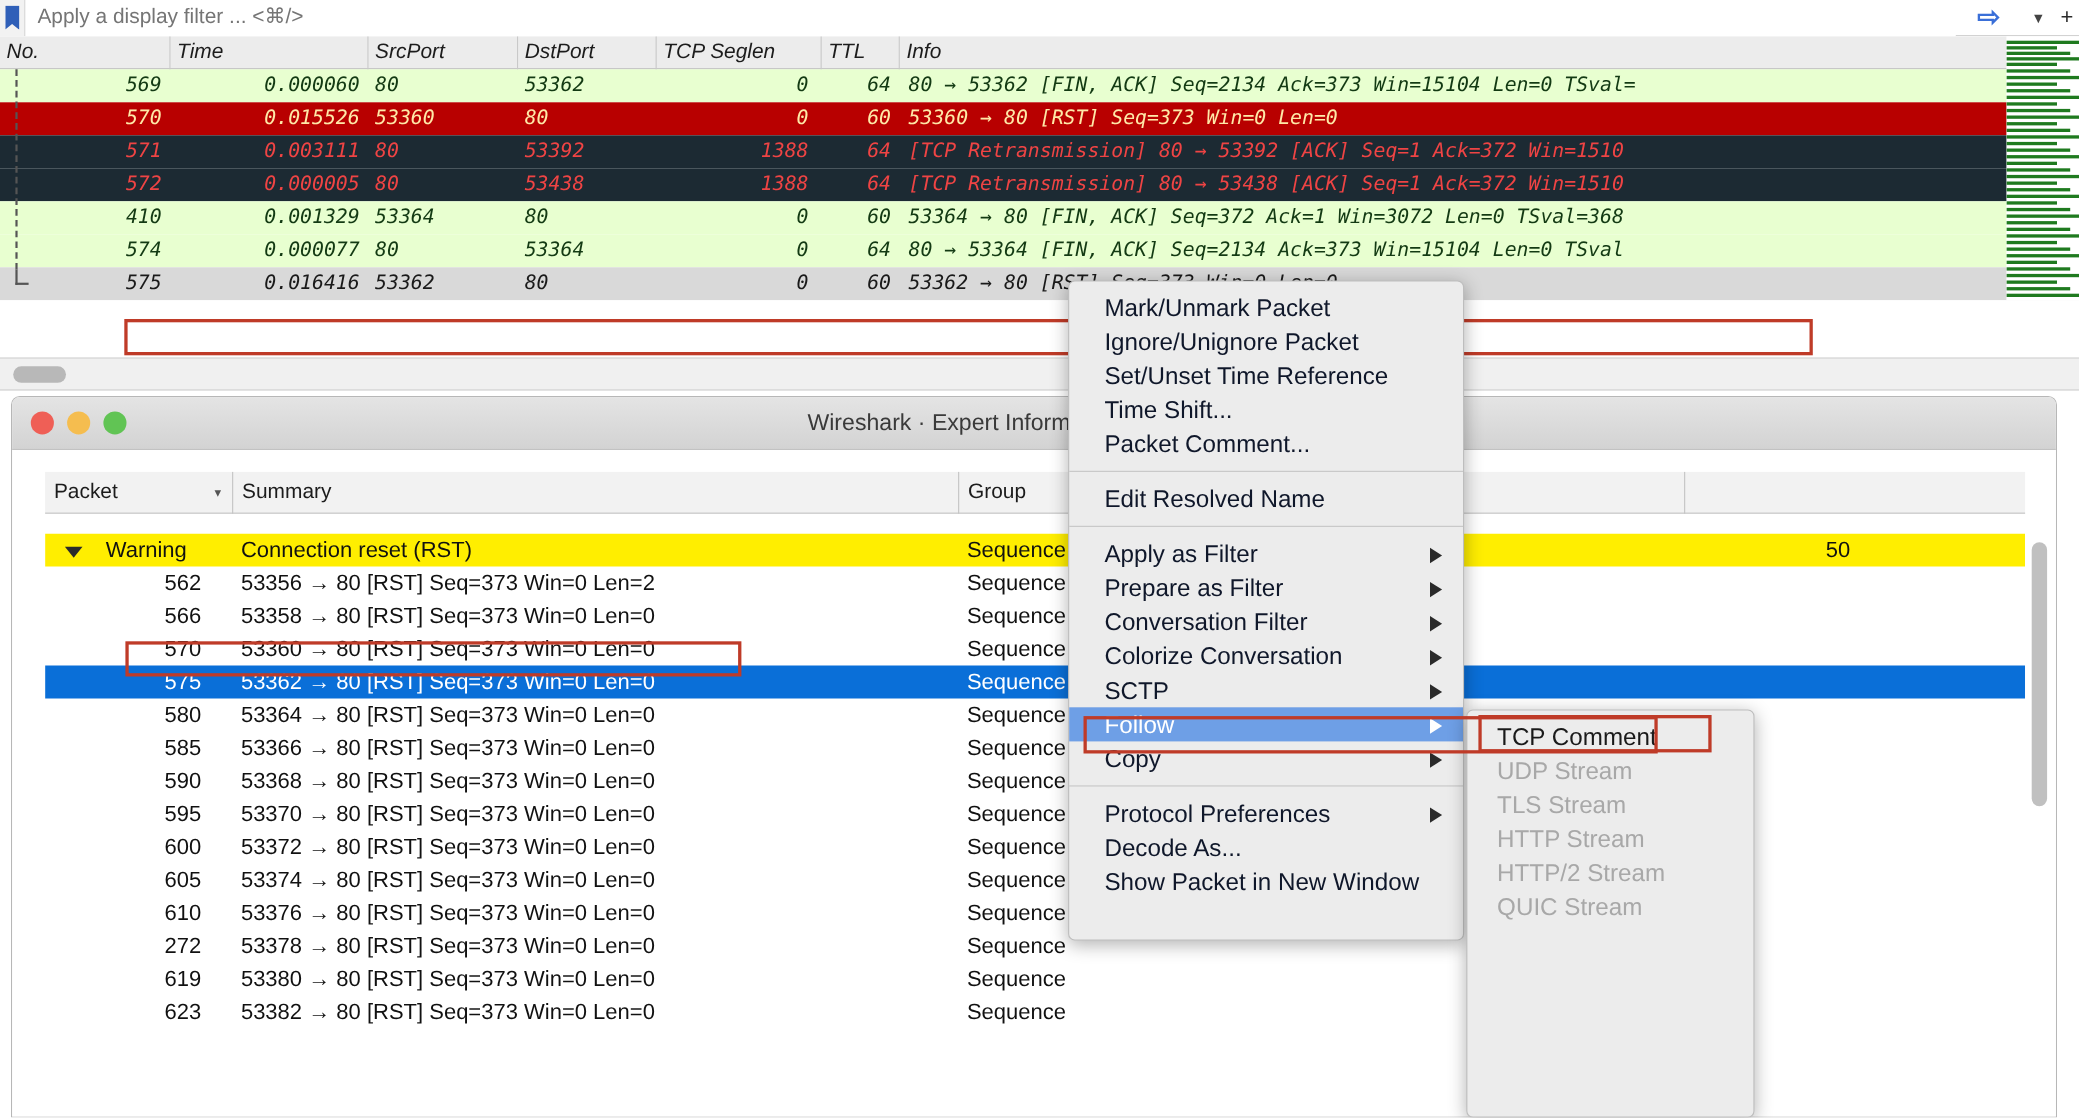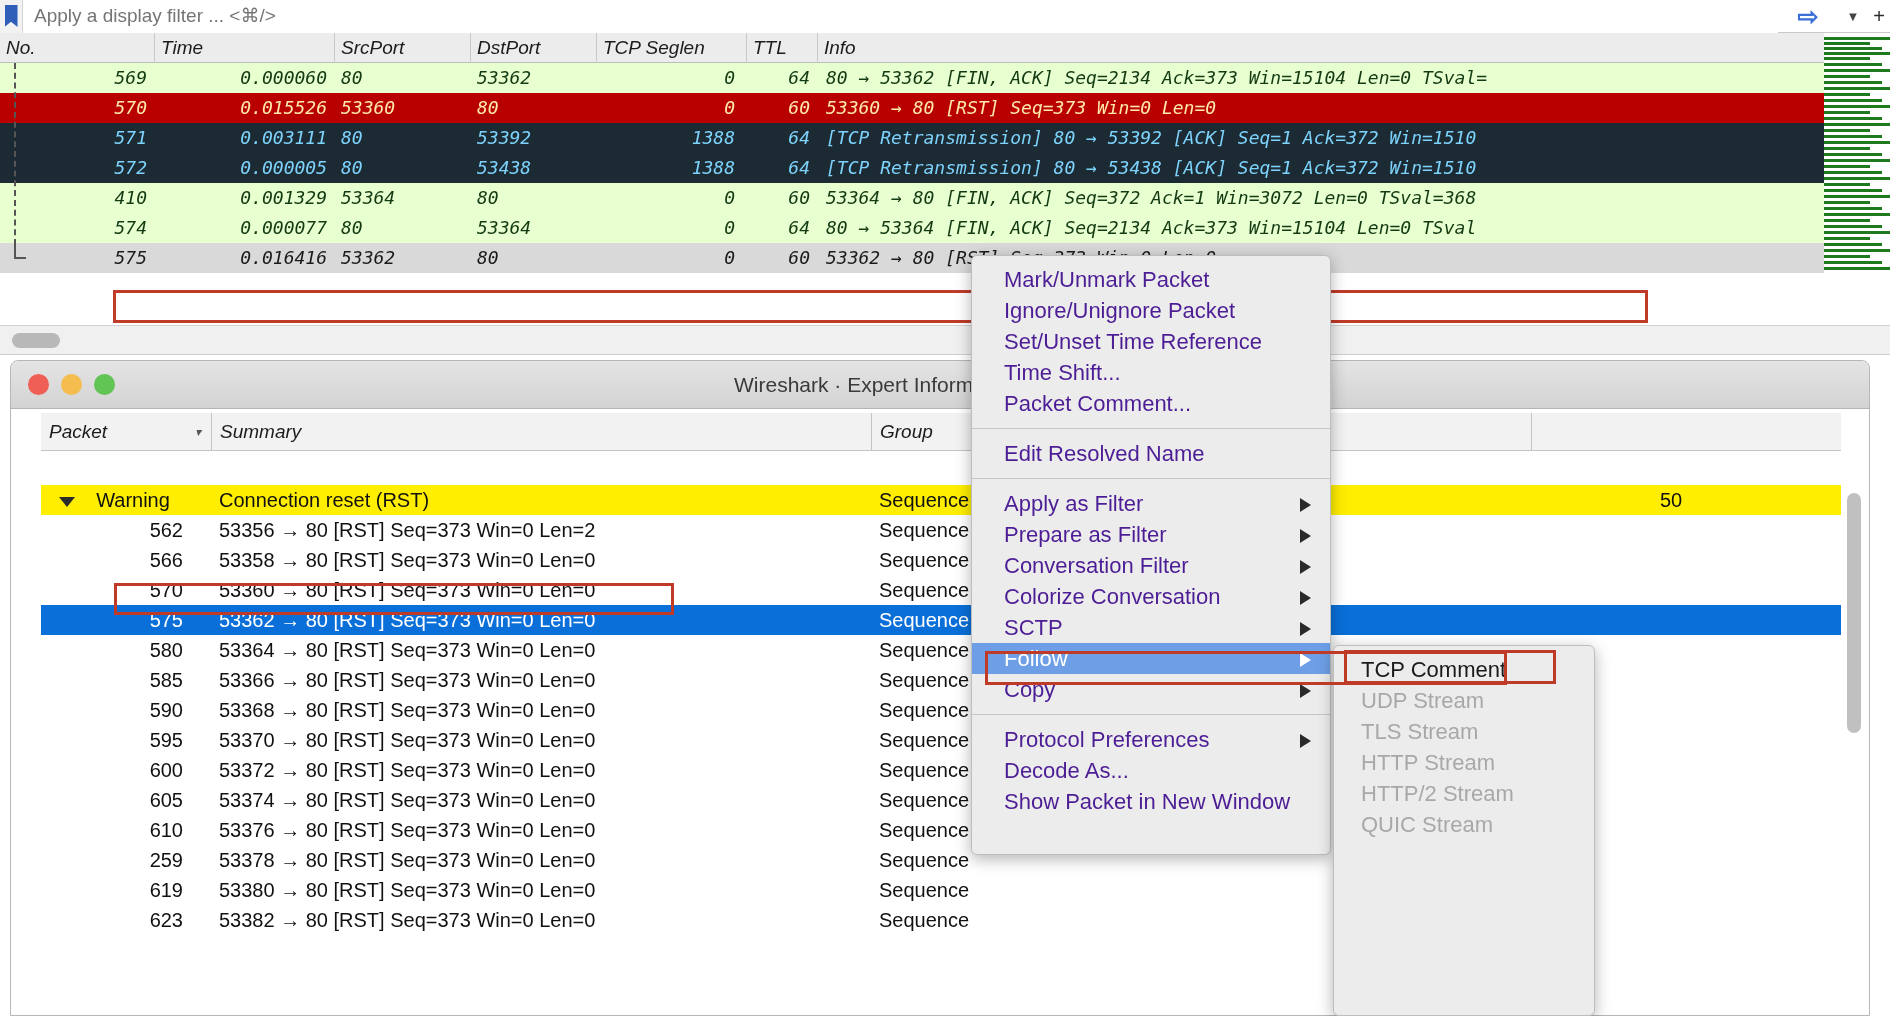--- a/index.html
+++ b/index.html
@@ -76,21 +76,21 @@
   .v-no   { width: 155px; text-align: right; padding-right: 8px; }
   .v-time { width: 180px; text-align: right; padding-right: 8px; }
   .v-src  { width: 136px; text-align: left; padding-left: 6px; }
   .v-dst  { width: 126px; text-align: left; padding-left: 6px; }
   .v-seg  { width: 150px; text-align: right; padding-right: 12px; }
   .v-ttl  { width: 71px; text-align: right; padding-right: 8px; }
   .v-info { width: 900px; text-align: left; padding-left: 8px; }
 
   .row-green { background: #e8ffd0; color: #133a13; }
   .row-red   { background: #b80000; color: #ffe9a8; }
-  .row-dark  { background: #1c2a33; color: #7dd3fc; }
+  .row-dark  { background: #1c2a33; color: #ef4444; }
   .row-sel   { background: #d9d9d9; color: #1a1a1a; }
 
   
   .gutter {
     position: absolute; left: 8px; top: 30px; width: 16px; height: 210px;
     pointer-events: none;
   }
   .gut-line {
     position: absolute; left: 6px; top: 0px; width: 2px; height: 182px;
     border-left: 2px dashed #555;
@@ -146,21 +146,21 @@
   }
 
   .dlg-body {
     position: absolute; left: 0; top: 48px; width: 1860px; height: 608px;
     background: #ffffff;
   }
   .tbl-header {
     display: flex; height: 38px; align-items: center;
     background: #f2f2f2; border-bottom: 1px solid #c4c4c4;
     font-size: 19px; color: #1c1c1c;
-    margin: 4px 30px 0 30px; width: 1800px; font-style: italic;
+    margin: 20px 30px 0 30px; width: 1800px;
   }
   .th { height: 38px; line-height: 38px; padding-left: 8px; position: relative; }
   .th-packet  { width: 170px; display: flex; align-items: center; }
   .th-summary { width: 660px; border-left: 1px solid #c4c4c4; }
   .th-group   { width: 660px; border-left: 1px solid #c4c4c4; }
   .th-count   { width: 300px; border-left: 1px solid #c4c4c4; text-align: right; padding-right: 18px; }
   .sort-caret { margin-left: auto; margin-right: 10px; font-size: 12px; color: #555; }
 
   .tbl-rows {
     position: absolute; left: 30px; top: 76px; width: 1800px; height: 520px;
@@ -200,21 +200,21 @@
   }
 
   
   .ctx {
     position: absolute; left: 971px; top: 255px; width: 360px; height: 600px;
     background: #ececec; border: 1px solid #bdbdbd;
     border-radius: 6px; box-shadow: 0 4px 16px rgba(0,0,0,0.30);
     z-index: 20; padding: 8px 0;
   }
   .ctx-item {
-    height: 31px; line-height: 31px; font-size: 22px; color: #4c1d95;
+    height: 31px; line-height: 31px; font-size: 22px; color: #0f172a;
     padding-left: 32px; position: relative; white-space: nowrap;
   }
   .ctx-sep { height: 1px; background: #c6c6c6; margin: 9px 0; }
   .ctx-arrow {
     position: absolute; right: 19px; top: 10px;
     width: 0; height: 0;
     border-top: 7px solid transparent; border-bottom: 7px solid transparent;
     border-left: 11px solid #2a2a2a;
   }
   .ctx-item.hl {
@@ -479,21 +479,21 @@
             <div class="er-grp">Sequence</div>
             <div class="er-cnt"></div>
           </div>
           <div class="er">
             <div class="er-pkt">610</div>
             <div class="er-sum">53376 → 80 [RST] Seq=373 Win=0 Len=0</div>
             <div class="er-grp">Sequence</div>
             <div class="er-cnt"></div>
           </div>
           <div class="er">
-            <div class="er-pkt">259</div>
+            <div class="er-pkt">272</div>
             <div class="er-sum">53378 → 80 [RST] Seq=373 Win=0 Len=0</div>
             <div class="er-grp">Sequence</div>
             <div class="er-cnt"></div>
           </div>
           <div class="er">
             <div class="er-pkt">619</div>
             <div class="er-sum">53380 → 80 [RST] Seq=373 Win=0 Len=0</div>
             <div class="er-grp">Sequence</div>
             <div class="er-cnt"></div>
           </div>

